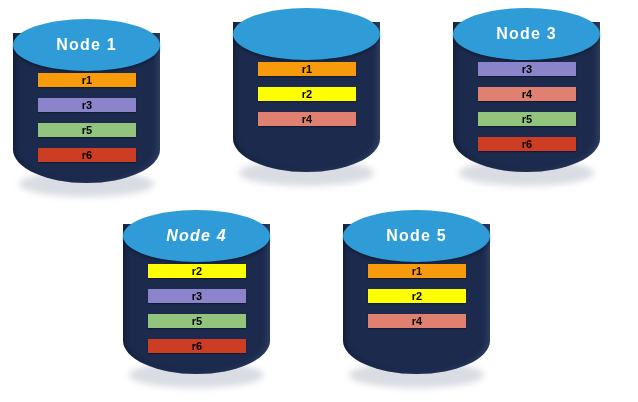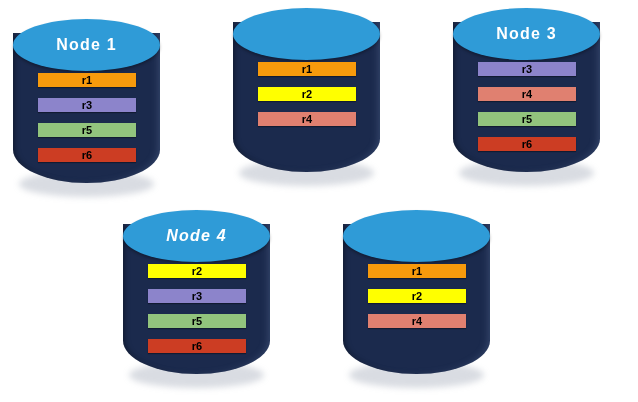--- a/index.html
+++ b/index.html
@@ -179,20 +179,21 @@
         </div>
         <div class="bar" style="background: rgb(204, 61, 35);">
           <span>r6</span>
         </div>
       </div>
     </div>
     <div class="node" style="left: 343px; top: 210px;">
       <div class="cyl-shadow"></div>
       <div class="cyl-body" style="background: rgb(27, 42, 77);"></div>
       <div class="cyl-top" style="background: rgb(47, 155, 215);"></div>
+      <div class="node-title" style="color: rgb(255, 255, 255);">Node  5</div>
       <div class="bars">
         <div class="bar" style="background: rgb(247, 154, 12);">
           <span>r1</span>
         </div>
         <div class="bar" style="background: rgb(255, 255, 0);">
           <span>r2</span>
         </div>
         <div class="bar" style="background: rgb(224, 128, 112);">
           <span>r4</span>
         </div>

